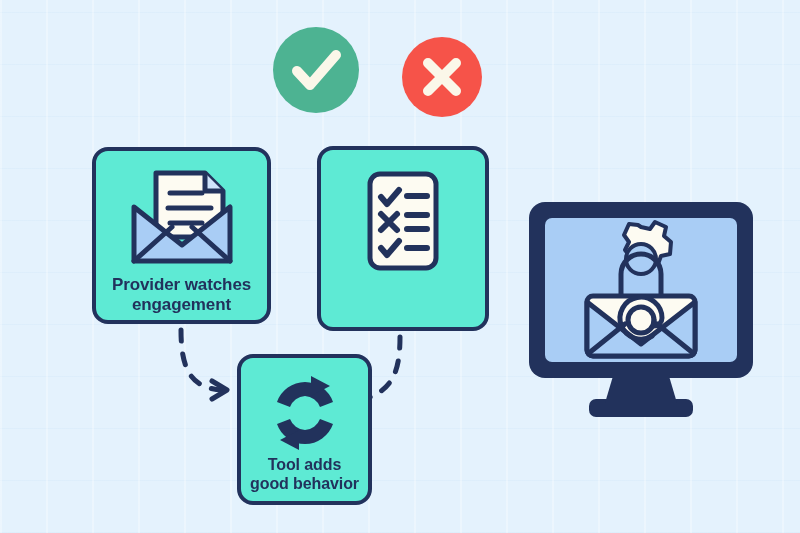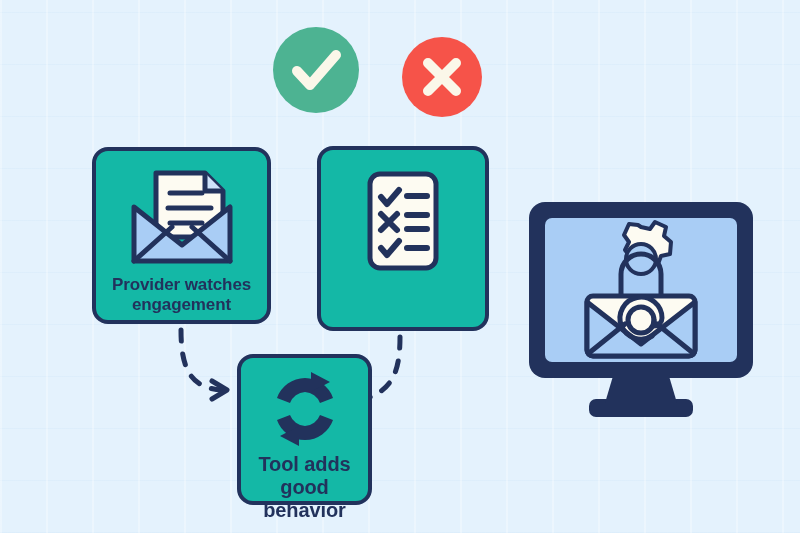--- a/index.html
+++ b/index.html
@@ -13,21 +13,21 @@
   #stage{position:absolute;inset:0;width:800px;height:533px;}
   .bg-texture{
     position:absolute;inset:0;
     background:
       repeating-linear-gradient(90deg, rgba(255,255,255,.30) 0 2px, rgba(255,255,255,0) 2px 46px),
       repeating-linear-gradient(0deg, rgba(190,220,245,.18) 0 1px, rgba(190,220,245,0) 1px 52px);
     pointer-events:none;
   }
   .node{
     position:absolute;
-    background:#14b8a6;
+    background:#5eead4;
     border:4px solid #22325c;
     border-radius:16px;
     box-sizing:border-box;
     display:flex;
     flex-direction:column;
     align-items:center;
     justify-content:flex-start;
   }
   .node .icon-wrap{
     display:flex;align-items:center;justify-content:center;
@@ -45,21 +45,21 @@
     box-sizing:border-box;
   }
   #node-1{left:92px;top:147px;width:179px;height:177px;}
   #node-1 .icon-wrap{height:104px;padding-top:14px;}
   #node-1 .label{margin-top:6px;}
   #node-2{left:317px;top:146px;width:172px;height:185px;}
   #node-2 .icon-wrap{height:110px;padding-top:16px;}
   #node-2 .label{margin-top:4px;}
   #node-3{left:237px;top:354px;width:135px;height:151px;}
   #node-3 .icon-wrap{height:86px;padding-top:12px;}
-  #node-3 .label{margin-top:5px;font-size:20px;}
+  #node-3 .label{font-size:16px;}
 
   .badge{
     position:absolute;border-radius:50%;
     display:flex;align-items:center;justify-content:center;
   }
   #badge-check{left:273px;top:27px;width:86px;height:86px;background:#4db392;}
   #badge-x{left:402px;top:37px;width:80px;height:80px;background:#f65349;}
 
   #monitor{position:absolute;left:525px;top:198px;width:232px;height:222px;}
   #arrows{position:absolute;left:0;top:0;width:800px;height:533px;pointer-events:none;}

